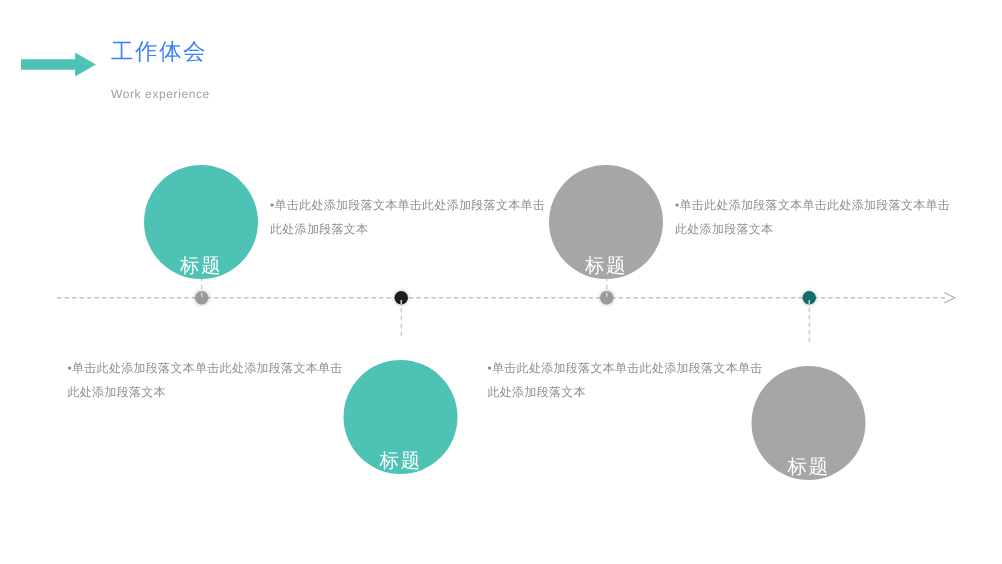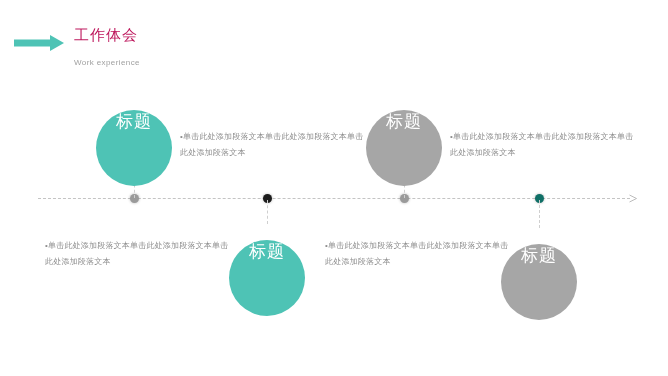--- a/index.html
+++ b/index.html
@@ -33,21 +33,21 @@
     width: 50px;
     height: 16px;
   }
   #header-text {
     position: absolute;
     left: 74px;
     top: -3px;
   }
   #title-cn {
     font-size: 15px;
-    color: #be185d;
+    color: #3b82f6;
     letter-spacing: 1px;
     line-height: 19px;
     white-space: nowrap;
   }
   #title-en {
     font-size: 8px;
     color: #a0a0a0;
     letter-spacing: 0.4px;
     line-height: 11px;
     white-space: nowrap;
@@ -94,24 +94,24 @@
     position: absolute;
     width: 0;
     border-left: 1px dashed #cfcfcf;
   }
 
   
   .node-circle {
     position: absolute;
     border-radius: 50%;
     display: flex;
-    align-items: flex-start;
+    align-items: flex-end;
     justify-content: center;
     color: #ffffff;
-    font-size: 17px;
+    font-size: 13px;
     letter-spacing: 1px;
   }
   .node-circle.teal { background: #4ec3b5; }
   .node-circle.gray { background: #a6a6a6; }
 
   
   .text-block {
     position: absolute;
     font-size: 8px;
     line-height: 16px;

